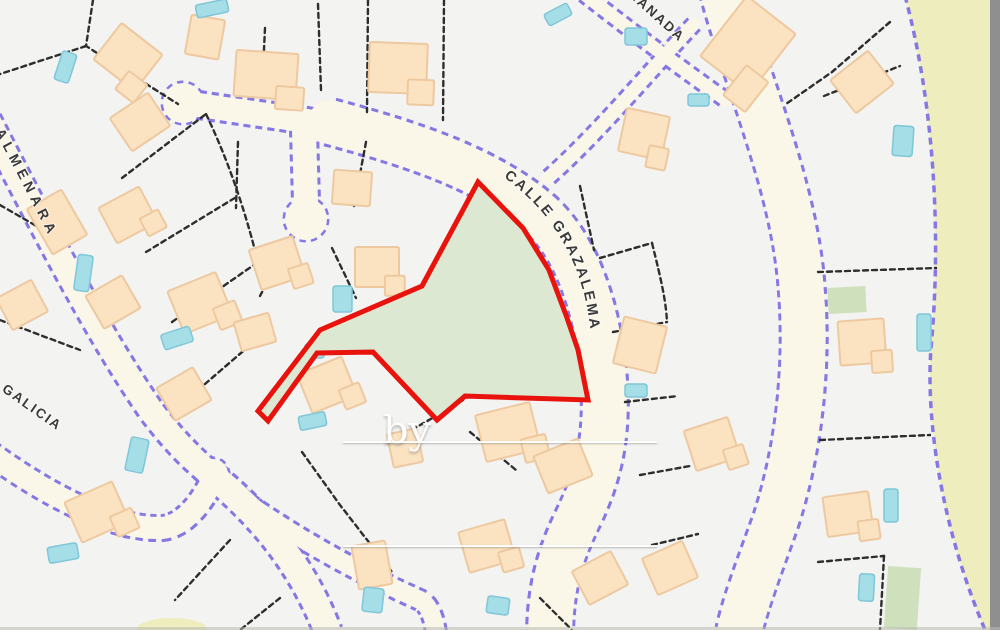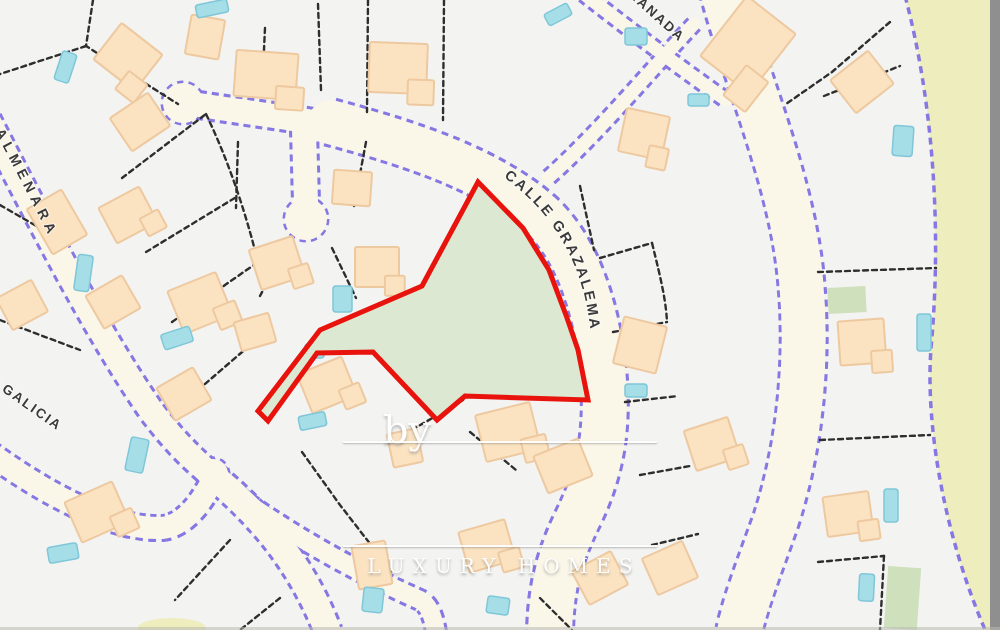--- a/index.html
+++ b/index.html
@@ -267,15 +267,14 @@
       </g>
 
   <rect x="990" y="0" width="10" height="630" style="fill:var(--c-border_gray)"></rect>
   <rect x="0" y="627" width="1000" height="3" fill="#b9b9b3" opacity="0.55"></rect>
 </svg>
 
 <div id="watermark">
   <div id="wm-by" class="wm">by</div>
   <div id="wm-line1" class="wm-line"></div>
   <div id="wm-line2" class="wm-line"></div>
-  <div id="wm-tagline" class="wm">LUXURY HOMES</div>
 </div>
 </div>
 
 </body></html>

